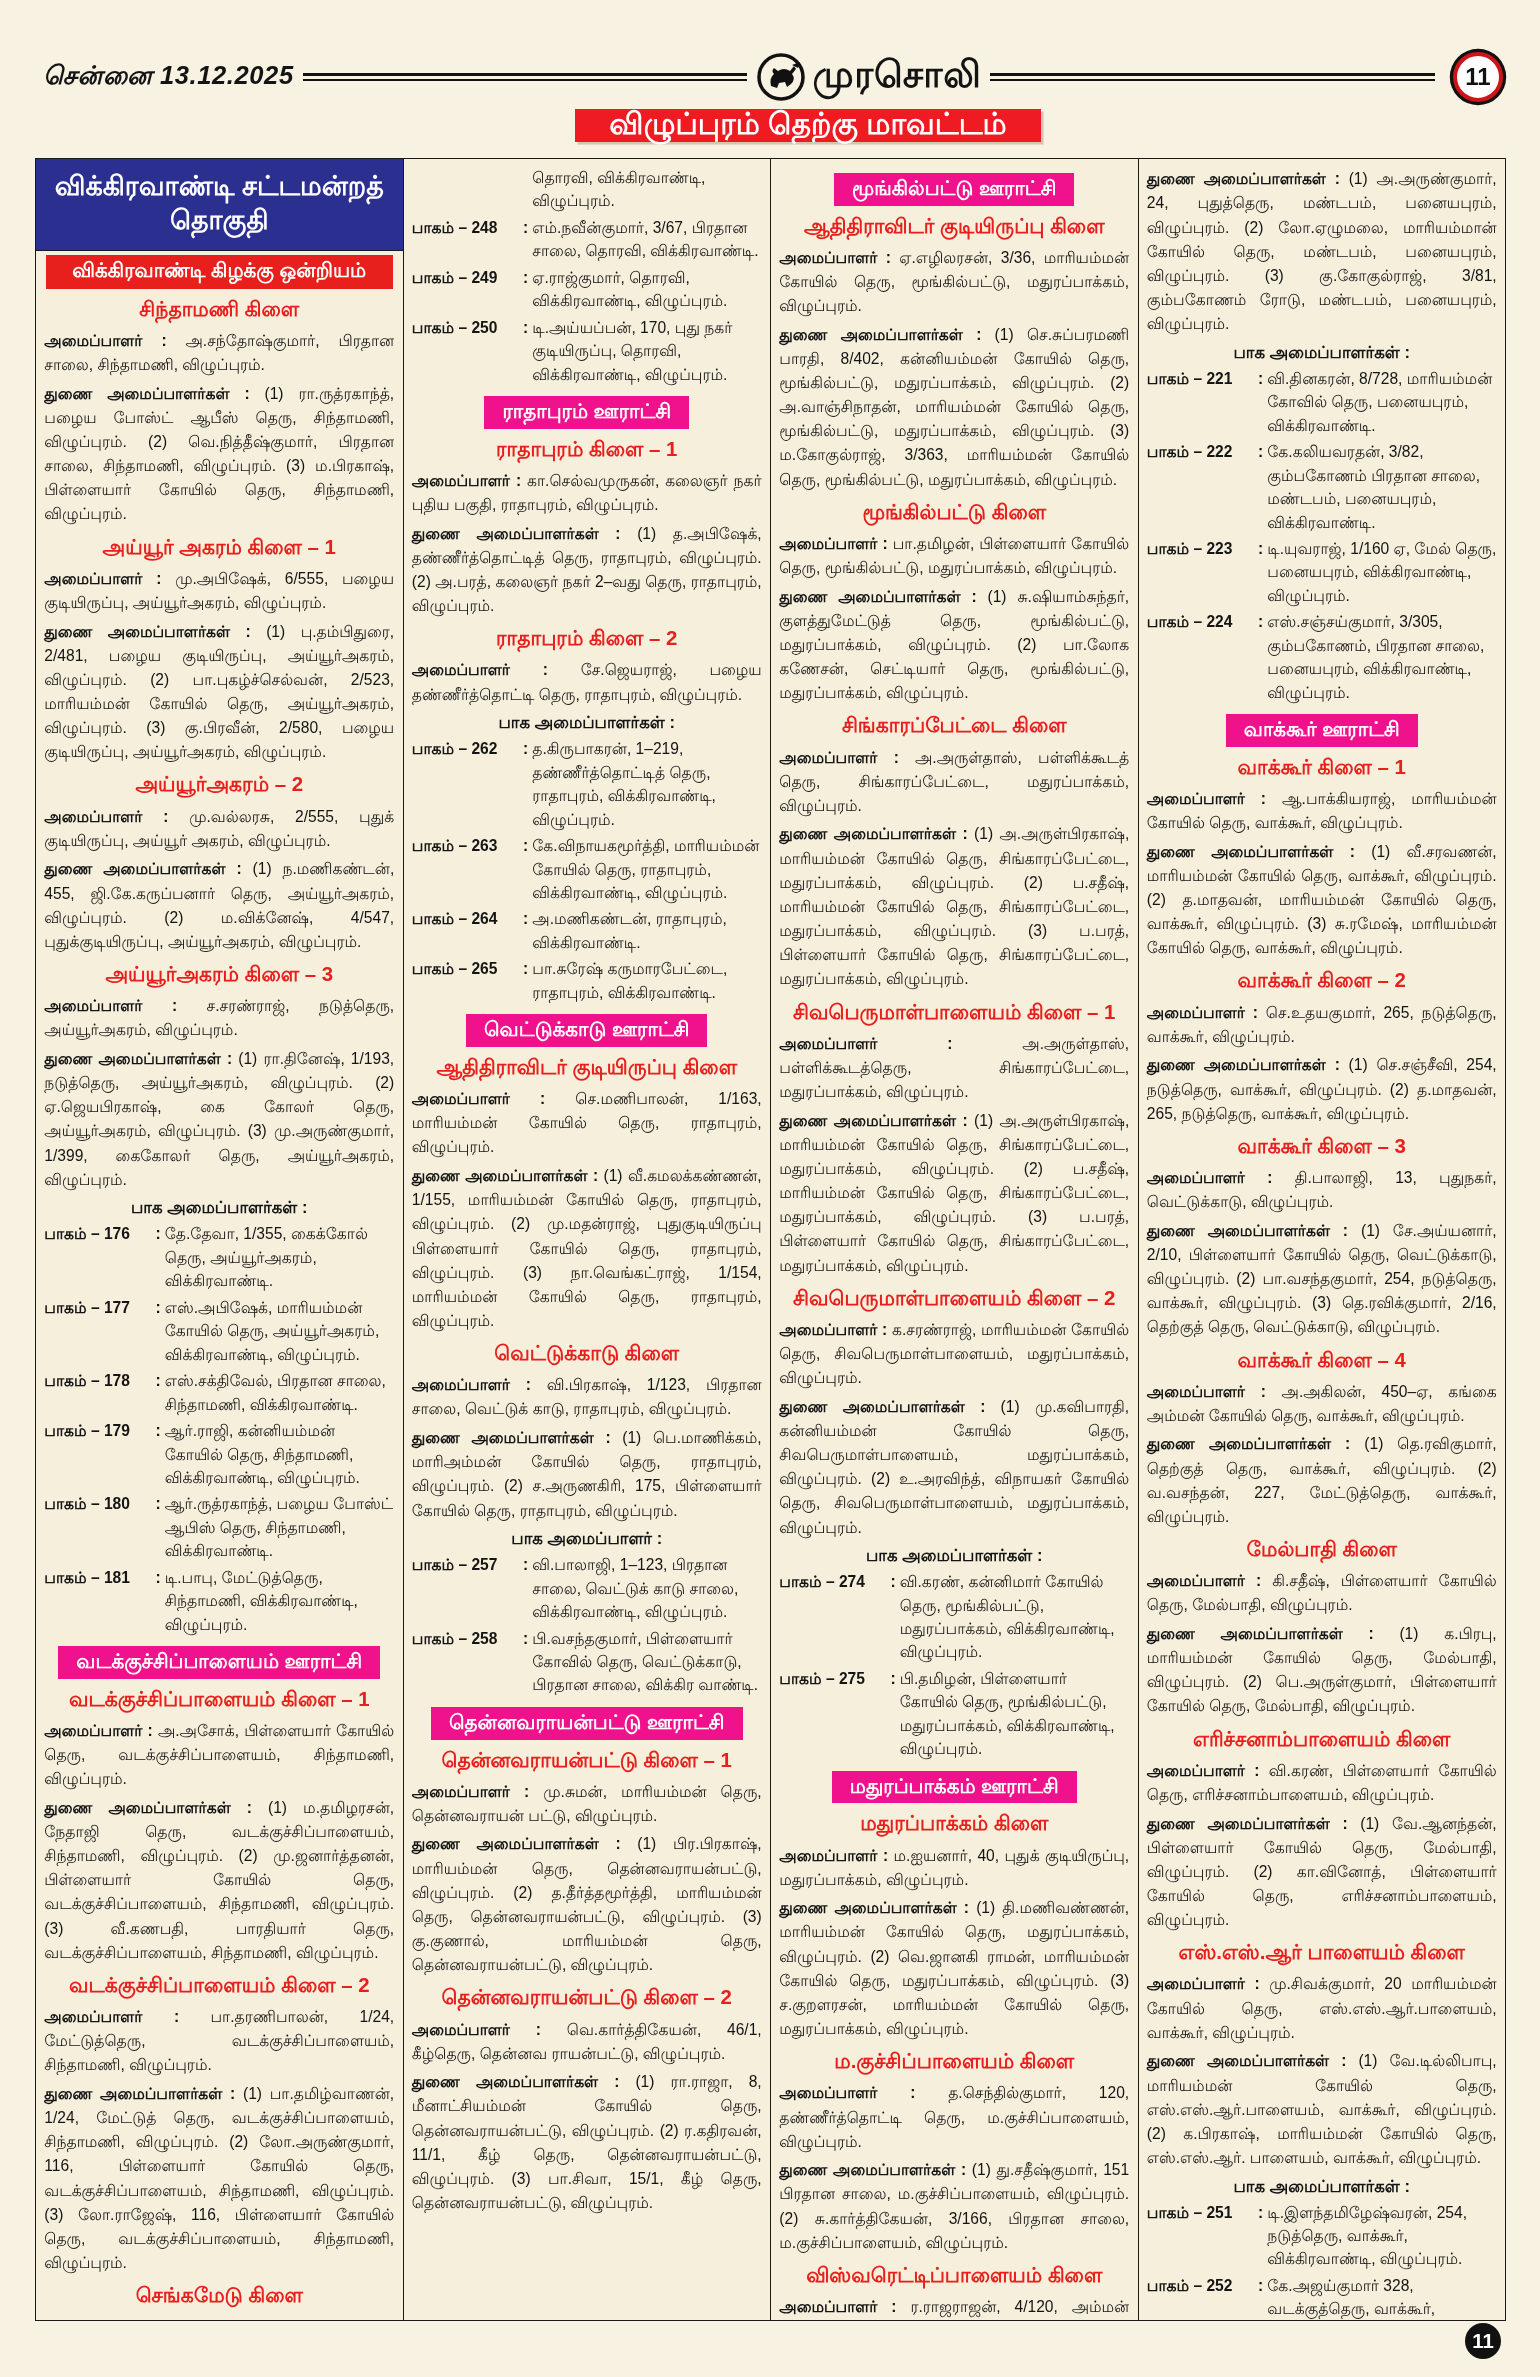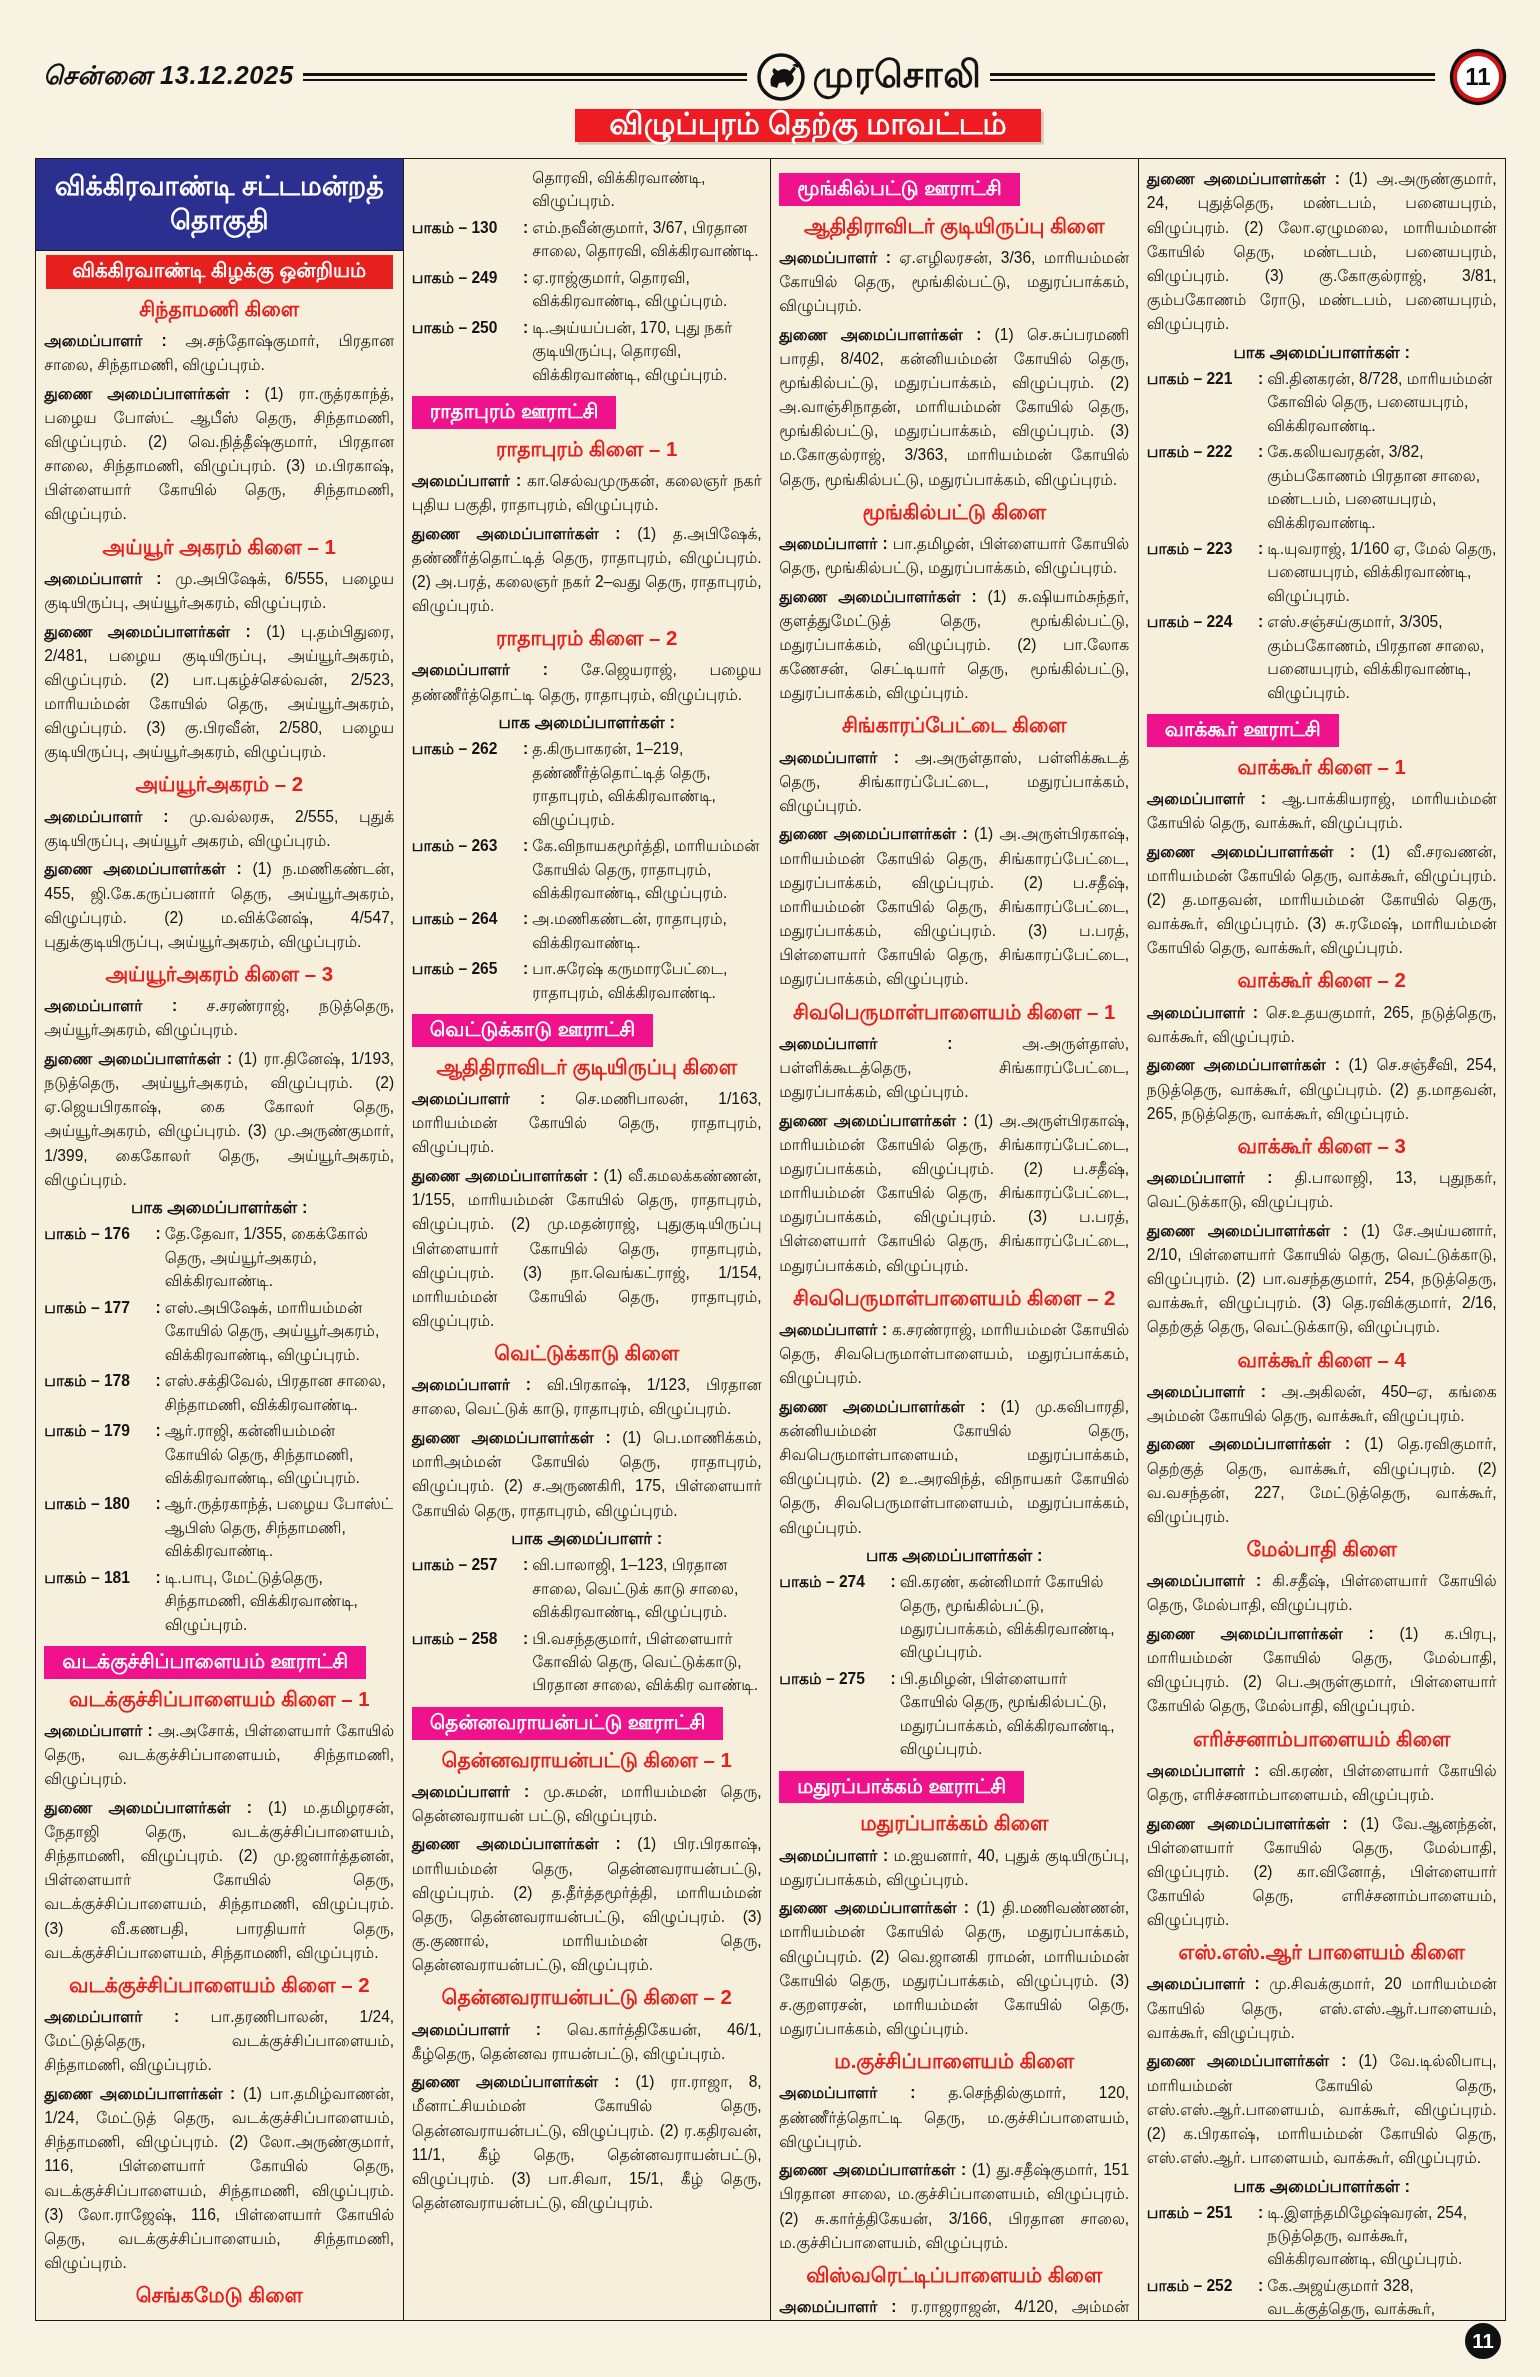--- a/index.html
+++ b/index.html
@@ -20,21 +20,21 @@
           box-shadow:2.6px 2.6px 0 rgba(90,70,40,.25);z-index:3;}
   
   .content{position:absolute;left:35px;right:35px;top:158px;bottom:56px;border:1.9px solid #1a1a1a;
            background:#f5efdc;display:flex;z-index:1;}
   .col{flex:1 1 0;min-width:0;border-right:1.9px solid #1a1a1a;padding:3.8px 8.3px 6.4px;overflow:hidden;}
   .col:last-child{border-right:none;}
   .blue-box{margin:-3.8px -8.3px 3.8px;background:#2b2f90;color:#fff;font-size:27px;font-weight:bold;
             text-align:center;padding:11.5px 3.8px;border-bottom:1.9px solid #1a1a1a;}
   .redbar{margin:3.8px 1.3px 5.1px;background:#e8201d;color:#fff;font-weight:bold;text-align:center;
           font-size:20px;padding:4.5px 2.6px;}
-  .pinkwrap{text-align:left;margin:10.2px 0 2.6px;}
+  .pinkwrap{text-align:center;margin:10.2px 0 2.6px;}
   .pink{background:#f0128c;color:#fff;font-weight:bold;font-size:20px;padding:3.8px 18px;display:inline-block;}
   .branch{color:#e8201d;font-weight:bold;font-size:20.4px;text-align:center;margin:9px 0 5.1px;}
   .centerbold{font-weight:bold;text-align:center;font-size:16.6px;margin:6.4px 0 2.6px;}
   .para{font-size:15.6px;line-height:1.55;text-align:justify;margin:4.5px 0;}
   .para .lbl{font-weight:bold;}
   .part{display:grid;grid-template-columns:107px 11.5px 1fr;column-gap:1px;font-size:15.6px;
         line-height:1.5;margin:3.2px 0;}
   .pnum{font-weight:bold;white-space:nowrap;}
   .pcolon{font-weight:bold;text-align:center;}
   .ptext{text-align:left;}
@@ -121,21 +121,21 @@
         <p class="para"><span class="lbl">துணை அமைப்பாளர்கள் :</span> <span>(1) பா.தமிழ்வாணன், 1/24, மேட்டுத் தெரு, வடக்குச்சிப்பாளையம், சிந்தாமணி, விழுப்புரம். (2) லோ.அருண்குமார், 116, பிள்ளையார் கோயில் தெரு, வடக்குச்சிப்பாளையம், சிந்தாமணி, விழுப்புரம். (3) லோ.ராஜேஷ், 116, பிள்ளையார் கோயில் தெரு, வடக்குச்சிப்பாளையம், சிந்தாமணி, விழுப்புரம்.</span></p>
         <div class="branch">செங்கமேடு கிளை</div>
       </div>
       <div class="col">
         <div class="part">
           <span class="pnum"></span>
           <span class="pcolon"></span>
           <span class="ptext">தொரவி, விக்கிரவாண்டி, விழுப்புரம்.</span>
         </div>
         <div class="part">
-          <span class="pnum">பாகம் – 130</span>
+          <span class="pnum">பாகம் – 248</span>
           <span class="pcolon">:</span>
           <span class="ptext">எம்.நவீன்குமார், 3/67, பிரதான சாலை, தொரவி, விக்கிரவாண்டி.</span>
         </div>
         <div class="part">
           <span class="pnum">பாகம் – 249</span>
           <span class="pcolon">:</span>
           <span class="ptext">ஏ.ராஜ்குமார், தொரவி, விக்கிரவாண்டி, விழுப்புரம்.</span>
         </div>
         <div class="part">
           <span class="pnum">பாகம் – 250</span>

